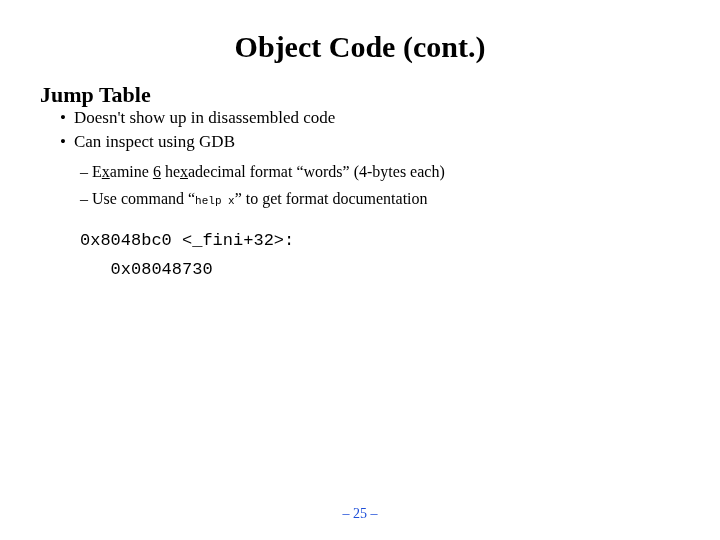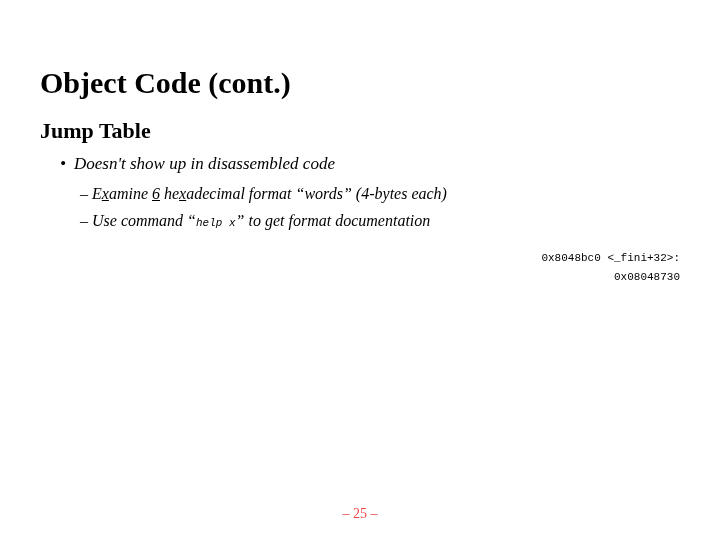--- a/index.html
+++ b/index.html
@@ -16,99 +16,97 @@
       overflow: hidden;
       position: relative;
     }
     .slide {
       width: 720px;
       height: 540px;
       padding: 30px 40px 30px 40px;
       position: relative;
     }
     .title {
-      text-align: left;
+      text-align: center;
       font-size: 30px;
       font-weight: bold;
       margin-bottom: 18px;
       font-family: 'Times New Roman', Times, serif;
-      margin-top: 36px;
     }
     .section-heading {
       font-size: 22px;
       font-weight: bold;
-      margin-bottom: 10px;
     }
     .bullet-list {
       list-style: none;
       margin-left: 20px;
       margin-bottom: 8px;
     }
     .bullet-list li {
       font-size: 17px;
       margin-bottom: 4px;
       display: flex;
       align-items: flex-start;
-      font-style: italic;
     }
     .bullet-list li::before {
       content: "•";
       margin-right: 8px;
       font-size: 17px;
     }
     .code-block {
       font-family: 'Courier New', Courier, monospace;
       font-size: 15px;
       margin-left: 20px;
       margin-bottom: 6px;
       line-height: 1.5;
     }
     .dash-item {
       font-size: 16px;
       margin-left: 40px;
       margin-bottom: 3px;
       line-height: 1.5;
-      font-style: italic;
     }
     .dash-item .code-inline {
       font-family: 'Courier New', Courier, monospace;
       font-size: 11px;
     }
     .underline {
       text-decoration: underline;
     }
     .addresses-block {
       font-family: 'Courier New', Courier, monospace;
-      font-size: 11px;
+      font-size: 17px;
       margin-left: 40px;
       margin-top: 16px;
       line-height: 1.7;
-      text-align: right;
     }
     .page-num {
       position: absolute;
       bottom: 18px;
       left: 50%;
       transform: translateX(-50%);
       font-size: 14px;
-      color: #ef4444;
+      color: #1d4ed8;
     }
   </style>
 </head>
 <body>
 
 <div class="slide">
 
   <div class="title">Object Code (cont.)</div>
 
   <div class="section-heading">Jump Table</div>
 
   <ul class="bullet-list">
     <li>
       <span>Doesn't show up in disassembled code</span>
+    </li>
+    <li>
+      <span>Can inspect using GDB</span>
     </li>
   </ul>
 
 
   <div class="dash-item">
     <span>– E<span class="underline">x</span>amine <span class="underline">6</span> he<span class="underline">x</span>adecimal format “words” (4-bytes each)</span>
   </div>
   <div class="dash-item">
     <span>– Use command “<span class="code-inline">help x</span>” to get format documentation</span>
   </div>

